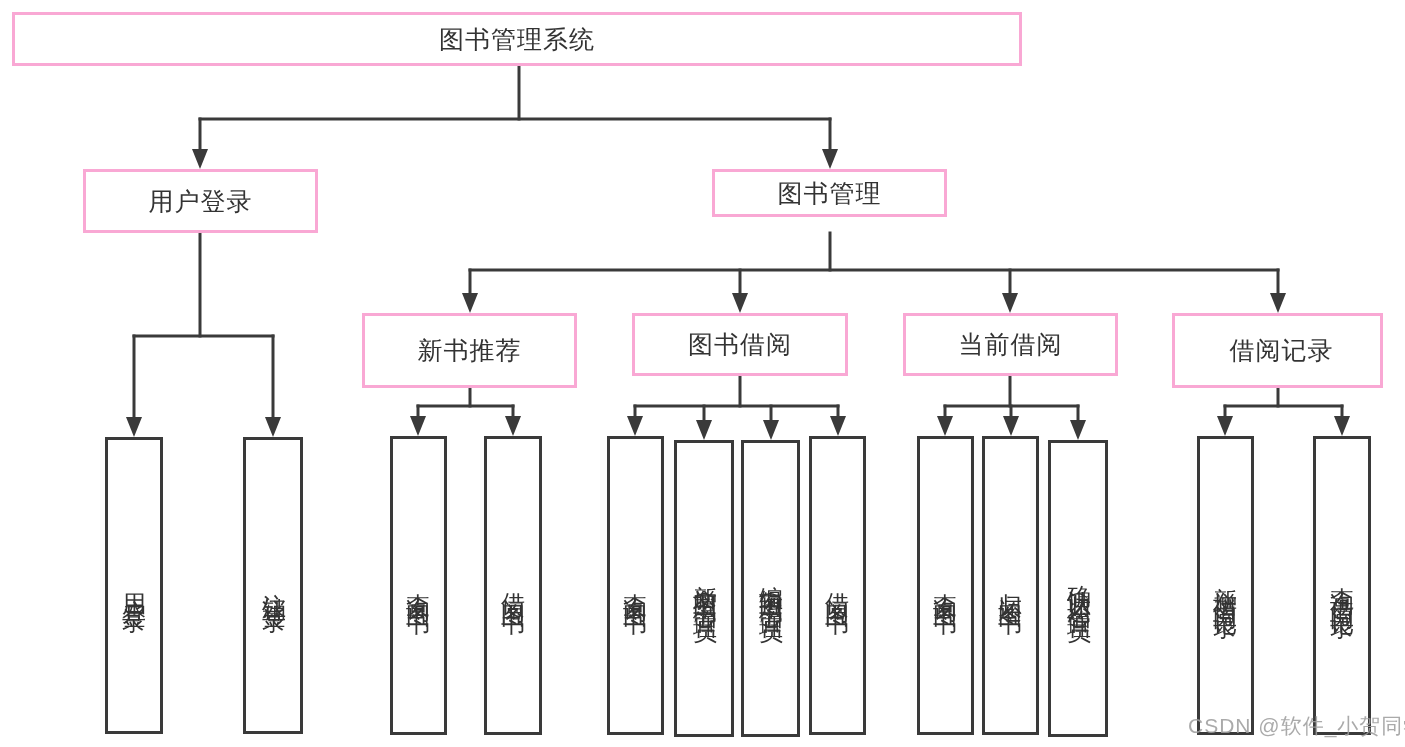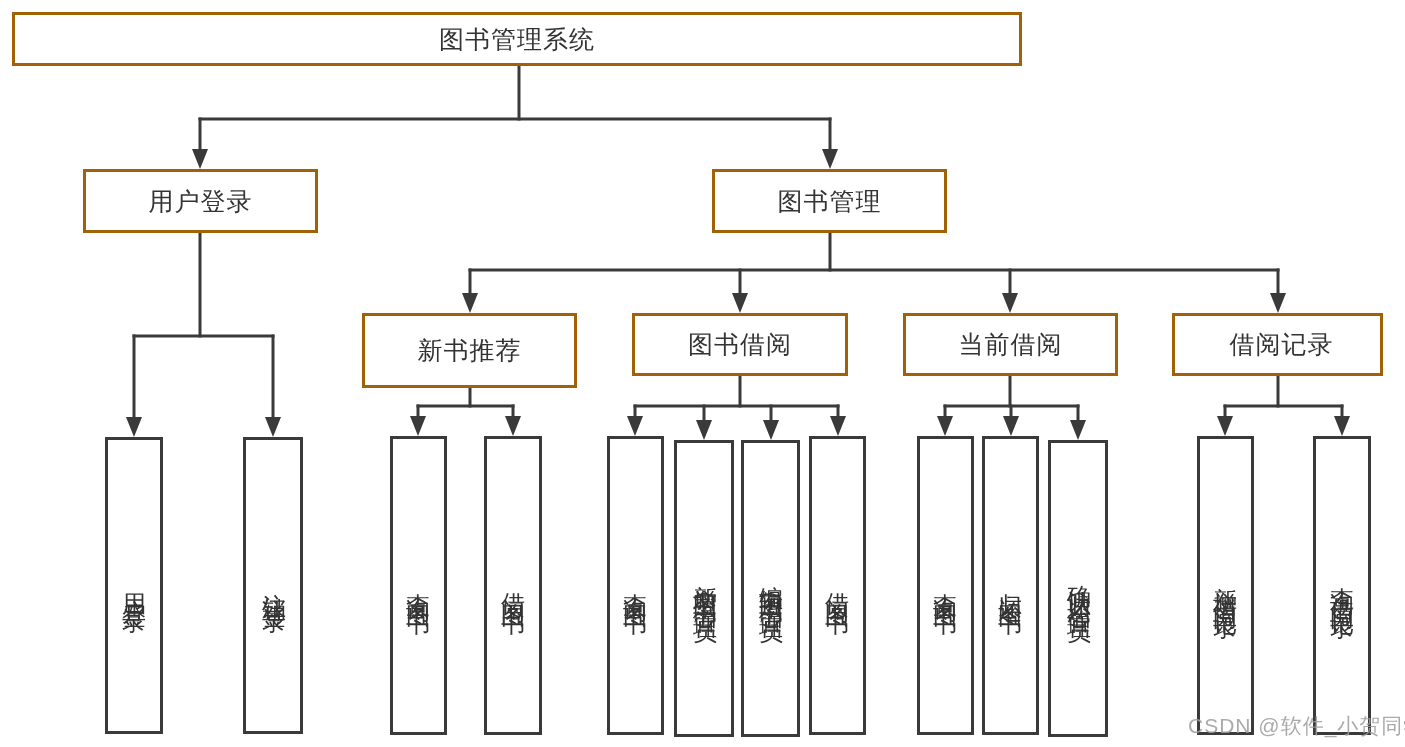--- a/index.html
+++ b/index.html
@@ -14,21 +14,21 @@
   }
   #connectors {
     position: absolute;
     left: 0; top: 0;
     z-index: 1;
     pointer-events: none;
   }
   .hnode {
     position: absolute;
     box-sizing: border-box;
-    border: 3px solid #a16207;
+    border: 3px solid #f9a8d4;
     background: #ffffff;
     display: flex;
     align-items: center;
     justify-content: center;
     font-size: 25px;
     letter-spacing: 1px;
     z-index: 2;
     white-space: nowrap;
   }
   .vnode {
@@ -40,25 +40,25 @@
     text-orientation: mixed;
     text-align: center;
     line-height: 52px;
     font-size: 24px;
     letter-spacing: 6px;
     z-index: 2;
   }
   
   #n-root        { left: 12px;   top: 12px;  width: 1010px; height: 54px; }
   #n-user-login  { left: 83px;   top: 169px; width: 235px;  height: 64px; }
-  #n-book-mgmt   { left: 712px;  top: 169px; width: 235px;  height: 64px; }
+  #n-book-mgmt   { left: 712px;  top: 169px; width: 235px;  height: 48px; }
   #n-new-rec     { left: 362px;  top: 313px; width: 215px;  height: 75px; }
   #n-book-borrow { left: 632px;  top: 313px; width: 216px;  height: 63px; }
   #n-cur-borrow  { left: 903px;  top: 313px; width: 215px;  height: 63px; }
-  #n-borrow-rec  { left: 1172px; top: 313px; width: 211px;  height: 63px; padding-left: 8px; }
+  #n-borrow-rec  { left: 1172px; top: 313px; width: 211px;  height: 75px; padding-left: 8px; }
   
   #v-ul-login    { left: 105px;  top: 437px; width: 58px; height: 297px; }
   #v-ul-logout   { left: 243px;  top: 437px; width: 60px; height: 297px; }
   #v-nr-query    { left: 390px;  top: 436px; width: 57px; height: 299px; }
   #v-nr-borrow   { left: 484px;  top: 436px; width: 58px; height: 299px; }
   #v-bb-query    { left: 607px;  top: 436px; width: 57px; height: 299px; }
   #v-bb-add      { left: 674px;  top: 440px; width: 60px; height: 297px; letter-spacing: 5px; }
   #v-bb-edit     { left: 741px;  top: 440px; width: 59px; height: 297px; letter-spacing: 5px; }
   #v-bb-borrow   { left: 809px;  top: 436px; width: 57px; height: 299px; }
   #v-cb-query    { left: 917px;  top: 436px; width: 57px; height: 299px; }

